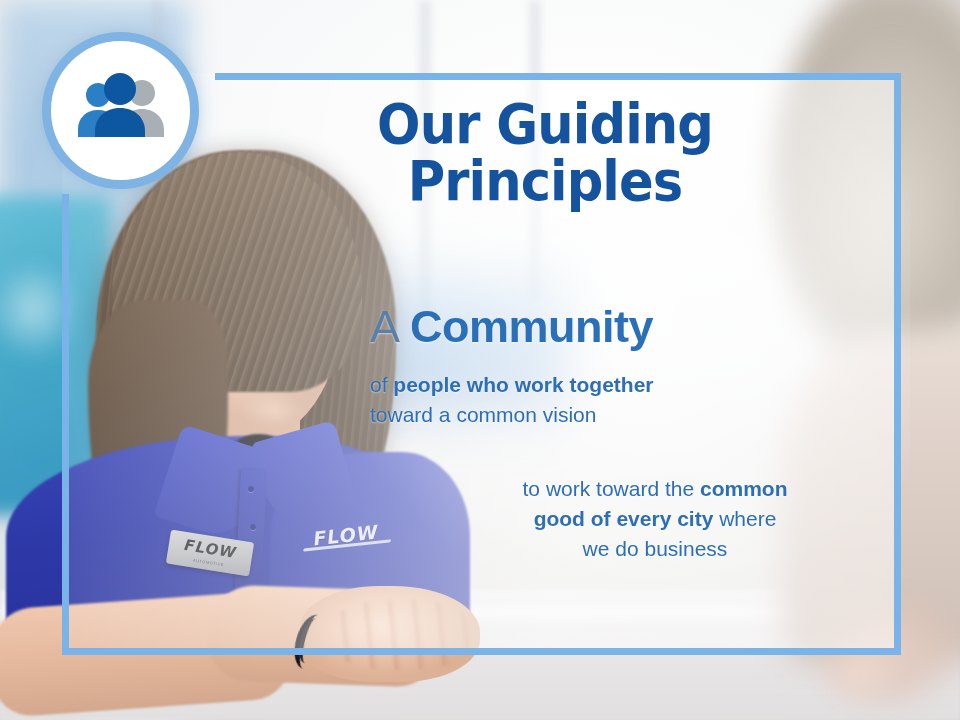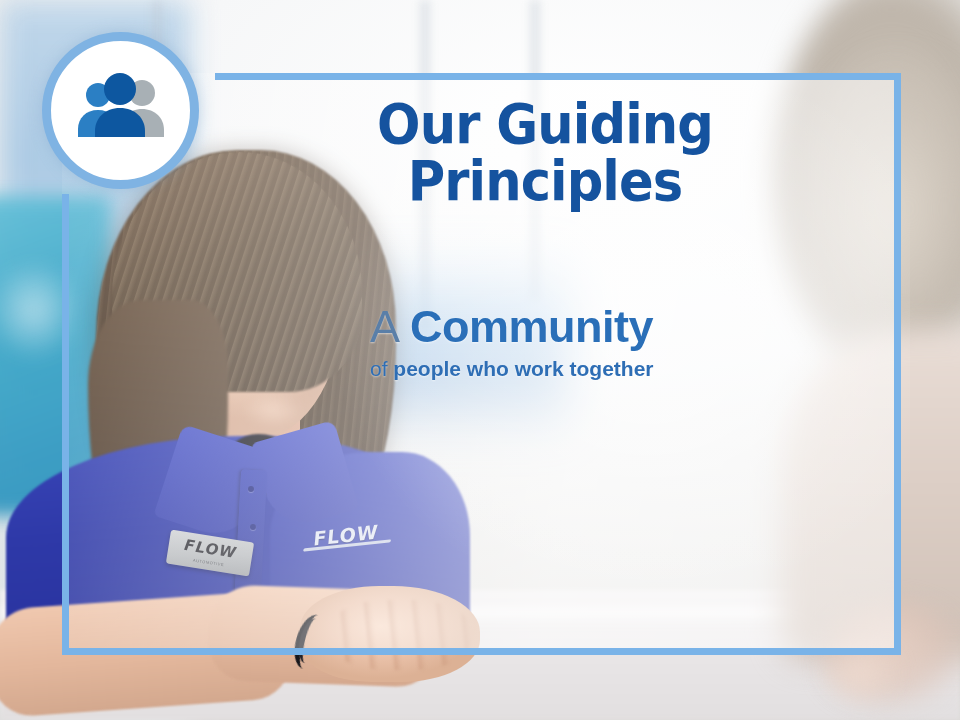--- a/index.html
+++ b/index.html
@@ -371,21 +371,21 @@
     line-height:1.42;
     color:#2e6eb5;
     text-shadow: 0 1px 2px rgba(255,255,255,.55);
   }
   .sub b{ font-weight:bold; }
 
   #b1{ left:300px; top:186px; width:420px; text-align:center; }
   #b1 .sub{ margin-top:9px; }
 
   #b2{ left:370px; top:303px; width:420px; }
-  #b2 .sub{ margin-top:4px; }
+  #b2 .sub{ margin-top:20px; }
 
   #b3{ left:440px; top:463px; width:430px; text-align:center; }
   #b3 .sub{ margin-top:11px; }
 </style>
 </head>
 <body>
 
 <div id="stage">
 
   <div class="photo">
@@ -486,20 +486,26 @@
     <div class="title">Our Guiding Principles</div>
 
 
     <div class="block" id="b2">
       <div class="headline">
         <span class="art">A</span>
         <span class="word">Community</span>
       </div>
       <div class="sub">
         <div><span>of </span><b>people who work together</b></div>
+        <div><span>toward a common vision</span></div>
       </div>
     </div>
 
     <div class="block" id="b3">
+      <div class="sub">
+        <div><span>to work toward the </span><b>common</b></div>
+        <div><b>good of every city</b><span> where</span></div>
+        <div><span>we do business</span></div>
+      </div>
     </div>
 
   </div>
 </div>
 
 </body></html>

